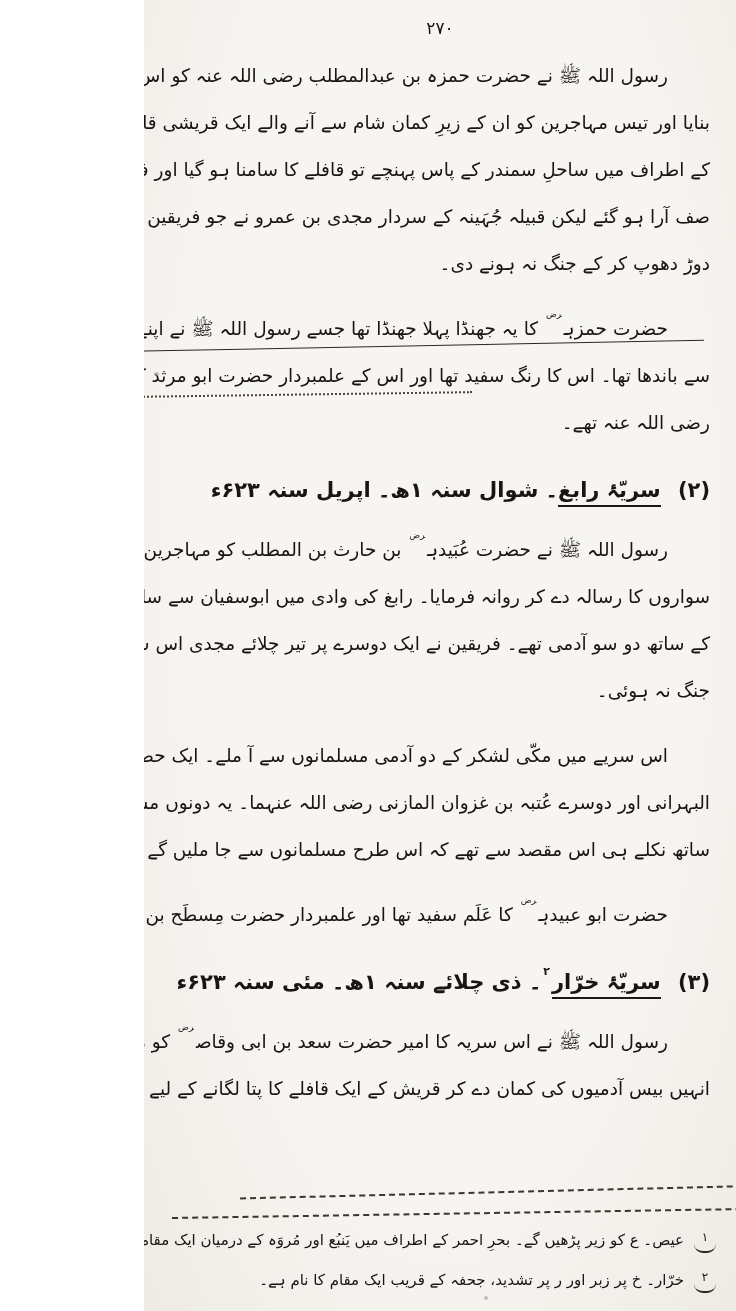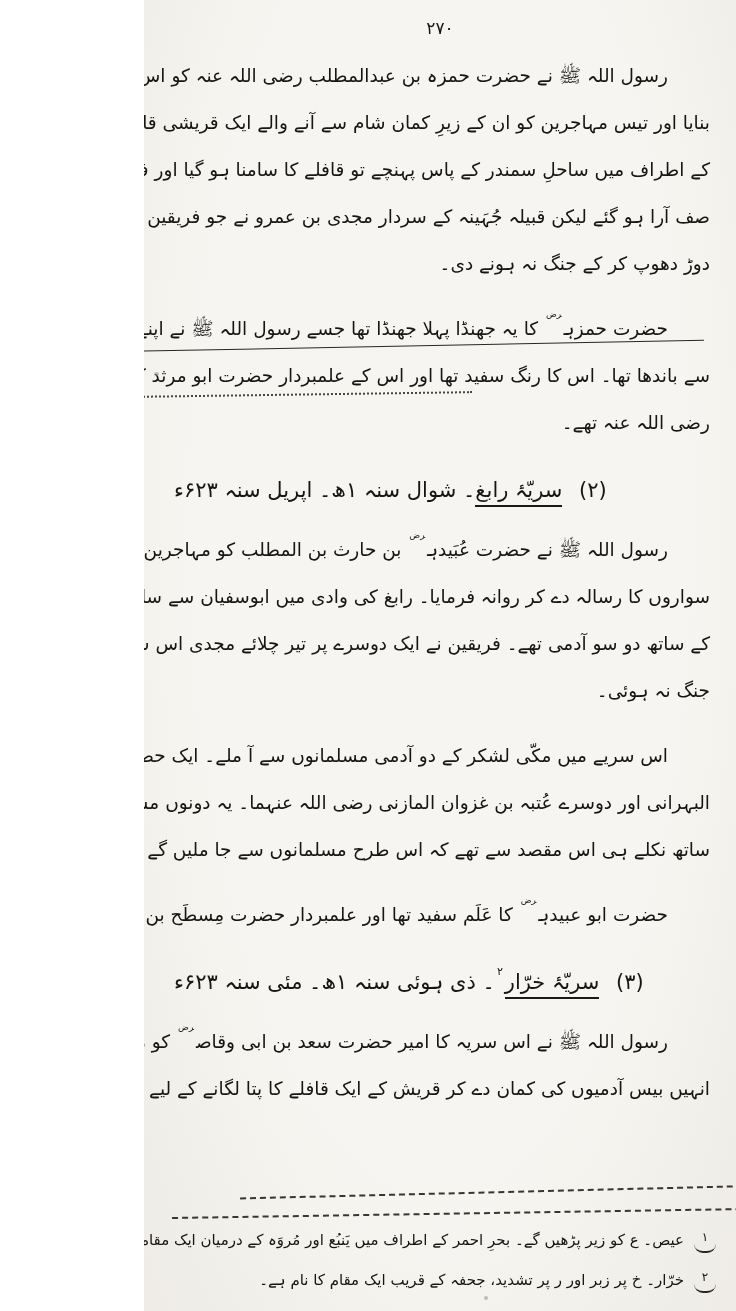--- a/index.html
+++ b/index.html
@@ -28,22 +28,22 @@
     text-align:justify;
     text-align-last:justify;
     white-space:nowrap;
     overflow:visible;
   }
   .line.indent { text-indent:42px; }
   .line.short { text-align-last:right; }
   sup.hon { font-size:9px; line-height:0; vertical-align:18px; margin:0 2px; }
   sup.ref { font-size:11px; line-height:0; vertical-align:14px; margin:0 2px; }
   .heading {
-    direction:rtl; text-align:left;
-    font-size:21px; font-weight:normal;
+    direction:rtl; text-align:right;
+    font-size:21px; font-weight:bold;
     line-height:52px; height:52px;
     margin:4px 0 10px 0;
     white-space:nowrap;
   }
   .heading .h-title { border-bottom:2px solid #1c1915; padding-bottom:3px; }
   .heading .h-num { margin-left:10px; }
   
   .scrawl { position:absolute; pointer-events:none; }
   .scrawl-long  { top:41px; right:6px;  width:648px; border-top:1.6px solid #2b2722; transform:rotate(-1.1deg); }
   .scrawl-dots  { top:89px; right:238px; width:408px; border-top:2px dotted #4a453d; transform:rotate(-0.8deg); }
@@ -110,21 +110,21 @@
       <div class="line">البہرانی اور دوسرے عُتبہ بن غزوان المازنی رضی اللہ عنہما۔ یہ دونوں مسلمان تھے اور کفار کے</div>
       <div class="line short">ساتھ نکلے ہی اس مقصد سے تھے کہ اس طرح مسلمانوں سے جا ملیں گے۔</div>
     </div>
 
     <div class="para">
       <div class="line indent"><span>حضرت ابو عبیدہ</span><sup class="hon">رض</sup> <span>کا عَلَم سفید تھا اور علمبردار حضرت مِسطَح بن اثاثہ بن مطلب بن</span></div>
     </div>
 
     <div class="heading" style="margin-top:14px;">
       <span class="h-num">(۳)</span>
-      <span class="h-title">سریّۂ خرّار</span><sup class="ref">۲</sup><span>۔ ذی ہوئی سنہ ۱ھ۔ مئی سنہ ۶۲۳ء</span>
+      <span class="h-title">سریّۂ خرّار</span><sup class="ref">۲</sup><span>۔ ذی چلائے سنہ ۱ھ۔ مئی سنہ ۶۲۳ء</span>
     </div>
 
     <div class="para">
       <div class="line indent"><span>رسول اللہ ﷺ نے اس سریہ کا امیر حضرت سعد بن ابی وقاص</span><sup class="hon">رض</sup> <span>کو مقرر فرمایا اور</span></div>
       <div class="line">انہیں بیس آدمیوں کی کمان دے کر قریش کے ایک قافلے کا پتا لگانے کے لیے روانہ فرمایا اور</div>
     </div>
 
   </div>
 
   <div class="sep sep-1"></div>

